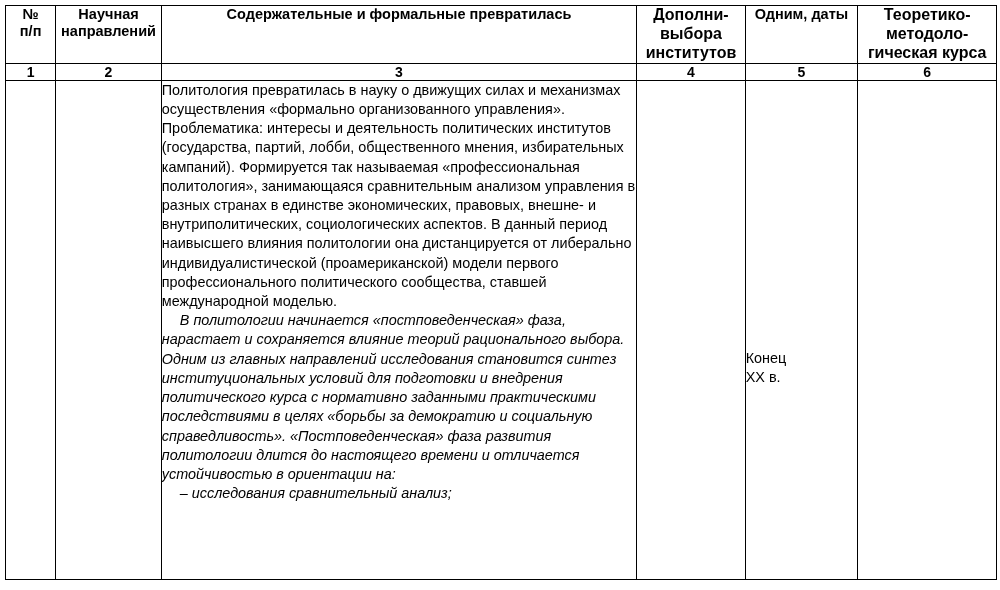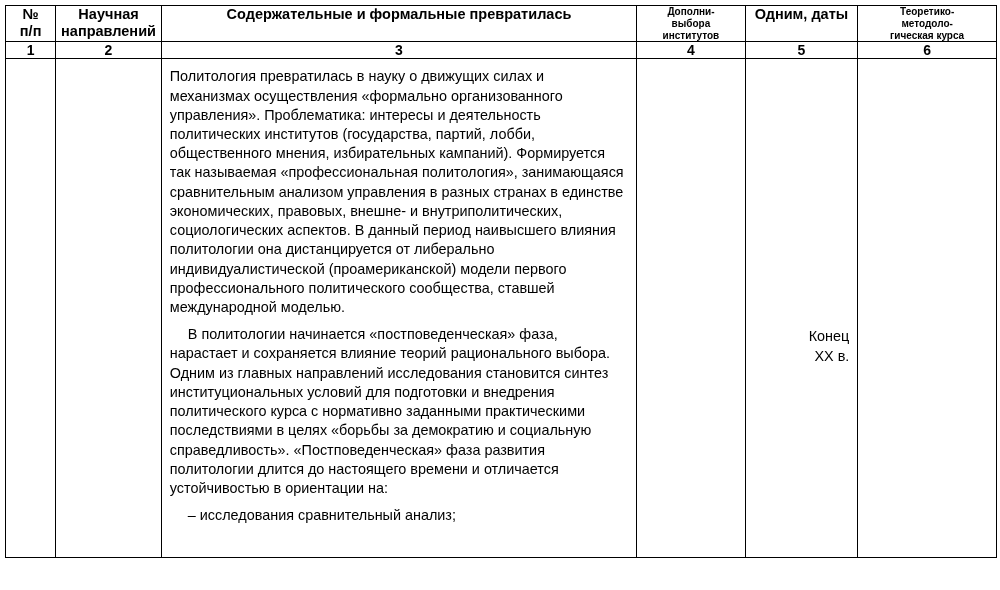--- a/index.html
+++ b/index.html
@@ -35,21 +35,21 @@
   
   .hdr {
     text-align: center;
     font-weight: bold;
     font-size: 14.5px;
     line-height: 1.18;
     padding: 7px 4px 6px 4px;
     vertical-align: middle;
   }
   .hdr-small {
-    font-size: 10px;
+    font-size: 16px;
   }
   .numrow td {
     text-align: center;
     font-weight: bold;
     font-size: 14px;
     padding: 3px 2px 4px 2px;
     vertical-align: middle;
   }
   .c1 { width: 50px; }
   .c2 { width: 105px; }
@@ -61,37 +61,38 @@
   .body-row td {
     height: 498px;
   }
   .content-cell {
     padding: 9px 10px 0 10px;
     font-size: 14.4px;
     line-height: 1.335;
     text-align: left;
   }
   .content-cell p {
-    margin: 8px;
+    margin: 0;
   }
   .content-cell p.ind {
     text-indent: 18px;
+    font-style: italic;
   }
   .dates-cell {
     text-align: center;
     font-size: 14.4px;
     line-height: 1.335;
     position: relative;
   }
   .dates-inner {
     position: absolute;
     top: 268px;
     left: 0;
     right: 8px;
-    text-align: right;
+    text-align: left;
   }
   .blank-cell {
     
   }
 </style>
 </head>
 <body>
 
 <div class="page">
   <table class="doc-table">

